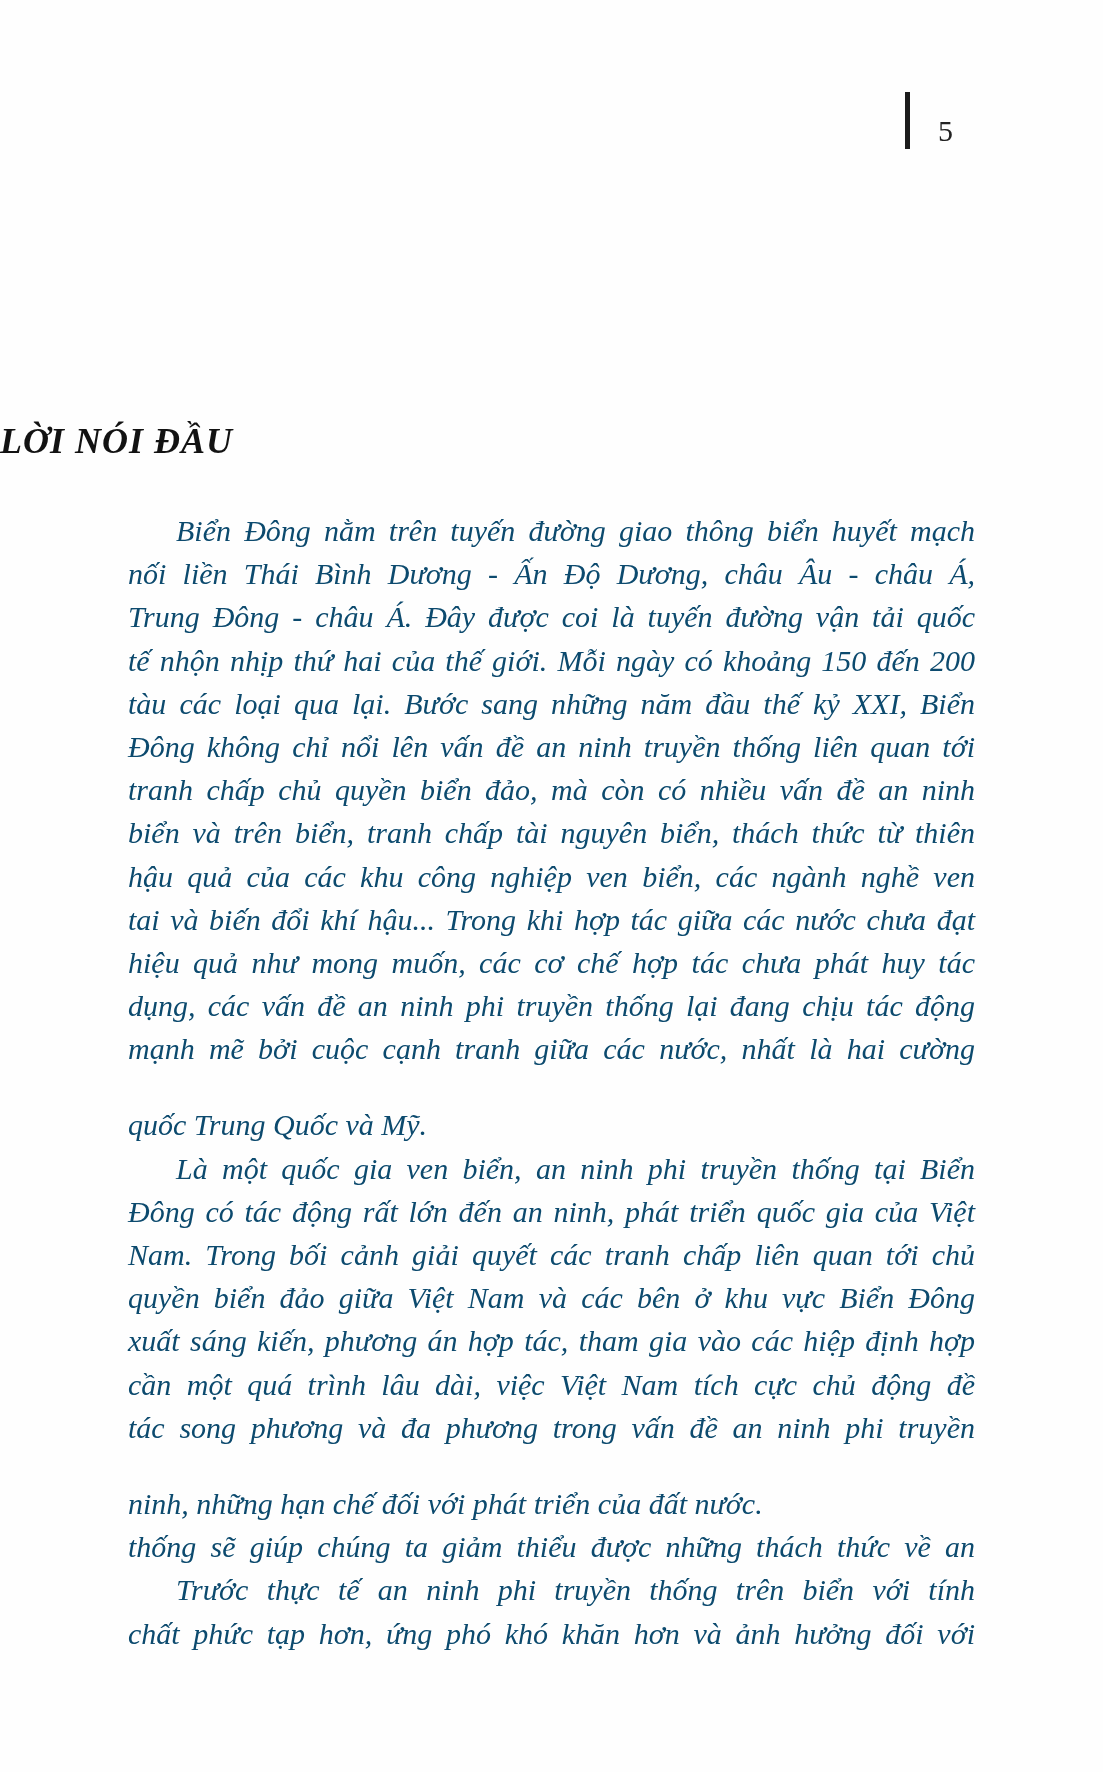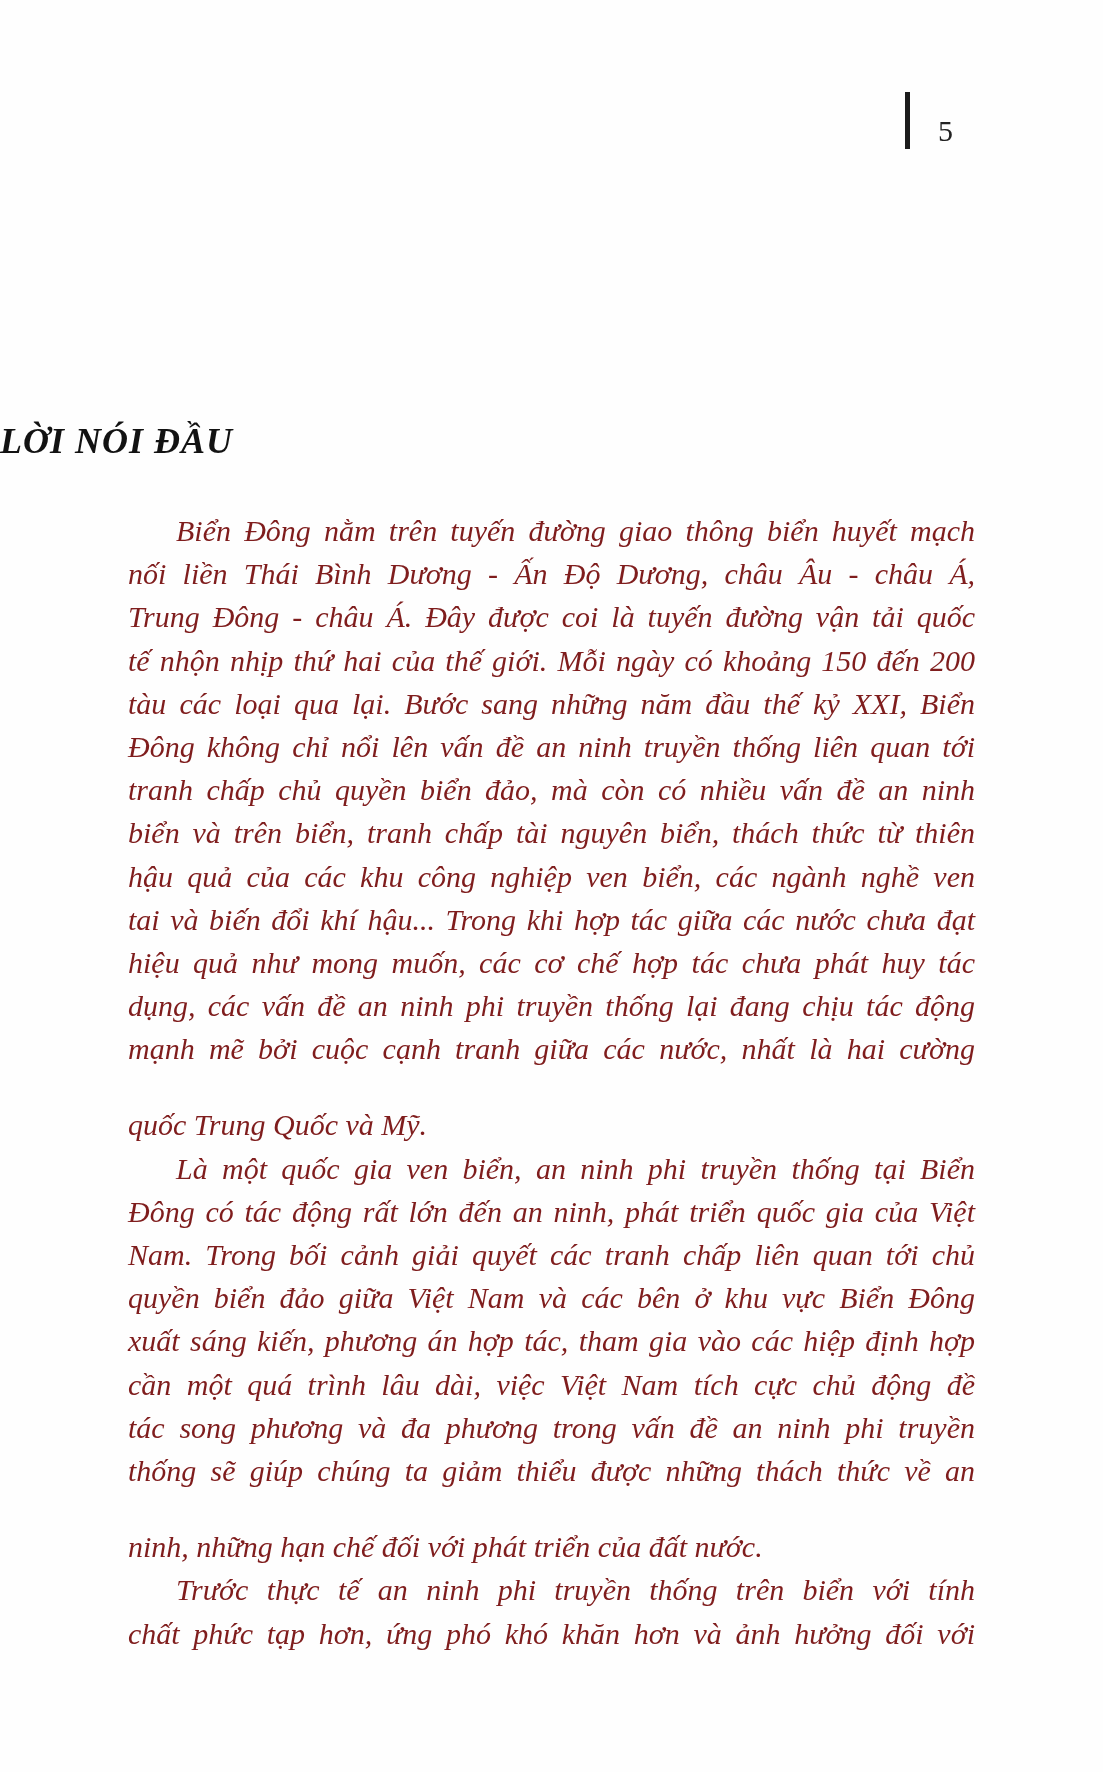--- a/index.html
+++ b/index.html
@@ -48,21 +48,21 @@
     color: #121212;
   }
   .body-text {
     position: absolute;
     left: 128px;
     top: 509px;
     width: 847px;
     font-size: 30px;
     font-style: italic;
     line-height: 43.2px;
-    color: #7f1d1d;
+    color: #0c4a6e;
   }
   .paragraph {
     margin: 0;
   }
   .text-line {
     text-align: justify;
     text-align-last: justify;
     height: 43.2px;
     overflow: visible;
   }
@@ -103,22 +103,22 @@
         <div class="text-line para-end">quốc Trung Quốc và Mỹ.</div>
       </div>
       <div class="paragraph">
         <div class="text-line first">Là một quốc gia ven biển, an ninh phi truyền thống tại Biển</div>
         <div class="text-line">Đông có tác động rất lớn đến an ninh, phát triển quốc gia của Việt</div>
         <div class="text-line">Nam. Trong bối cảnh giải quyết các tranh chấp liên quan tới chủ</div>
         <div class="text-line">quyền biển đảo giữa Việt Nam và các bên ở khu vực Biển Đông</div>
         <div class="text-line">xuất sáng kiến, phương án hợp tác, tham gia vào các hiệp định hợp</div>
         <div class="text-line">cần một quá trình lâu dài, việc Việt Nam tích cực chủ động đề</div>
         <div class="text-line">tác song phương và đa phương trong vấn đề an ninh phi truyền</div>
+        <div class="text-line para-end">ninh, những hạn chế đối với phát triển của đất nước.</div>
         <div class="text-line">thống sẽ giúp chúng ta giảm thiểu được những thách thức về an</div>
-        <div class="text-line para-end">ninh, những hạn chế đối với phát triển của đất nước.</div>
       </div>
       <div class="paragraph">
         <div class="text-line first">Trước thực tế an ninh phi truyền thống trên biển với tính</div>
         <div class="text-line">chất phức tạp hơn, ứng phó khó khăn hơn và ảnh hưởng đối với</div>
       </div>
     </div>
 
 </div>
 
 </body></html>

